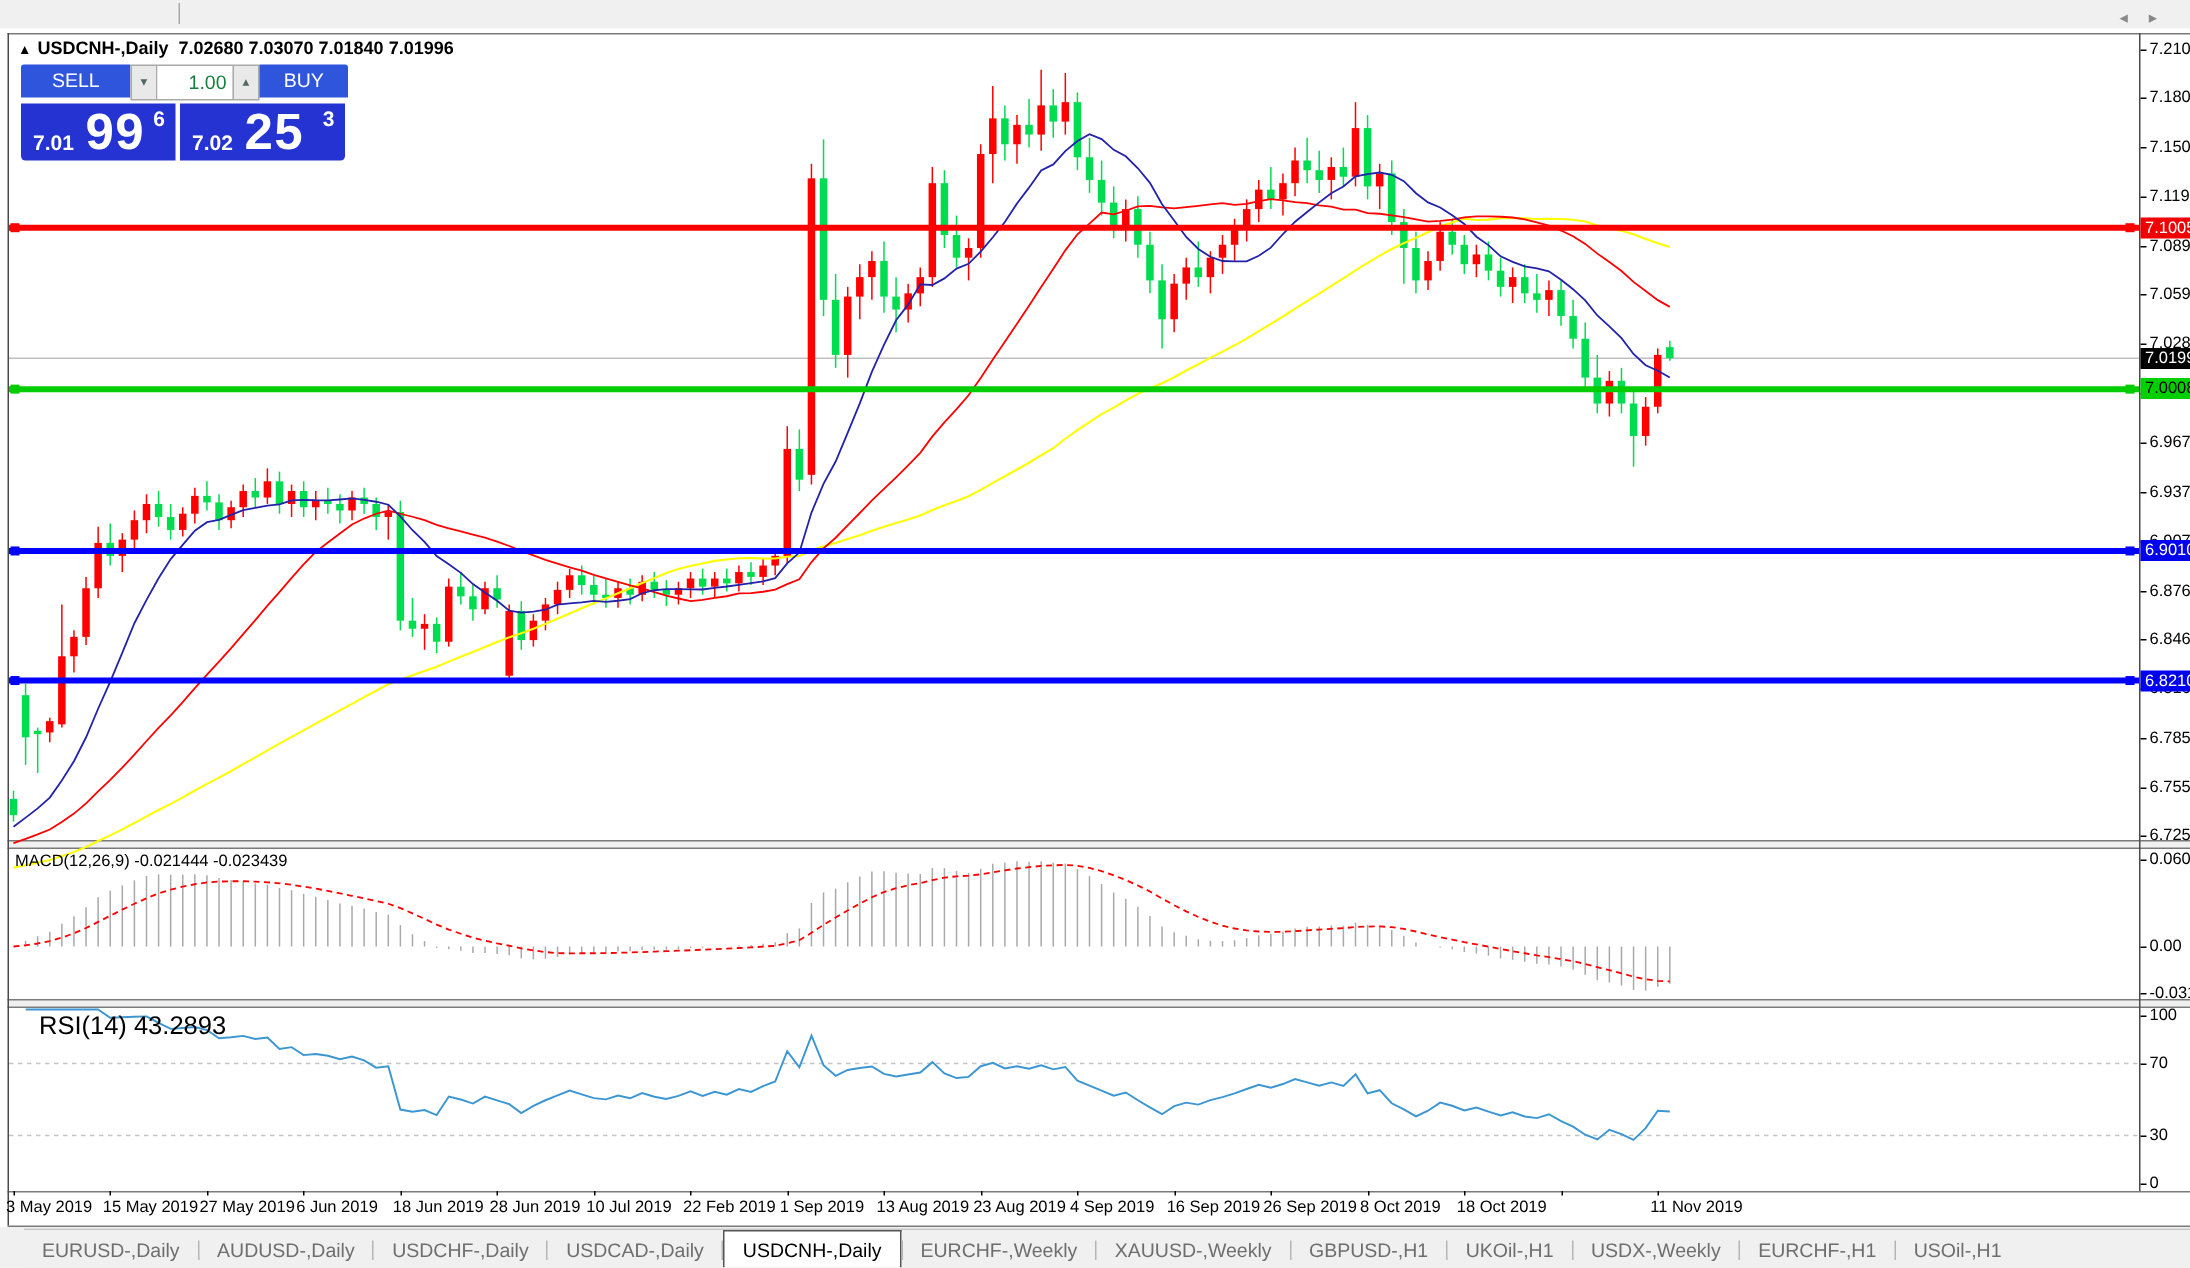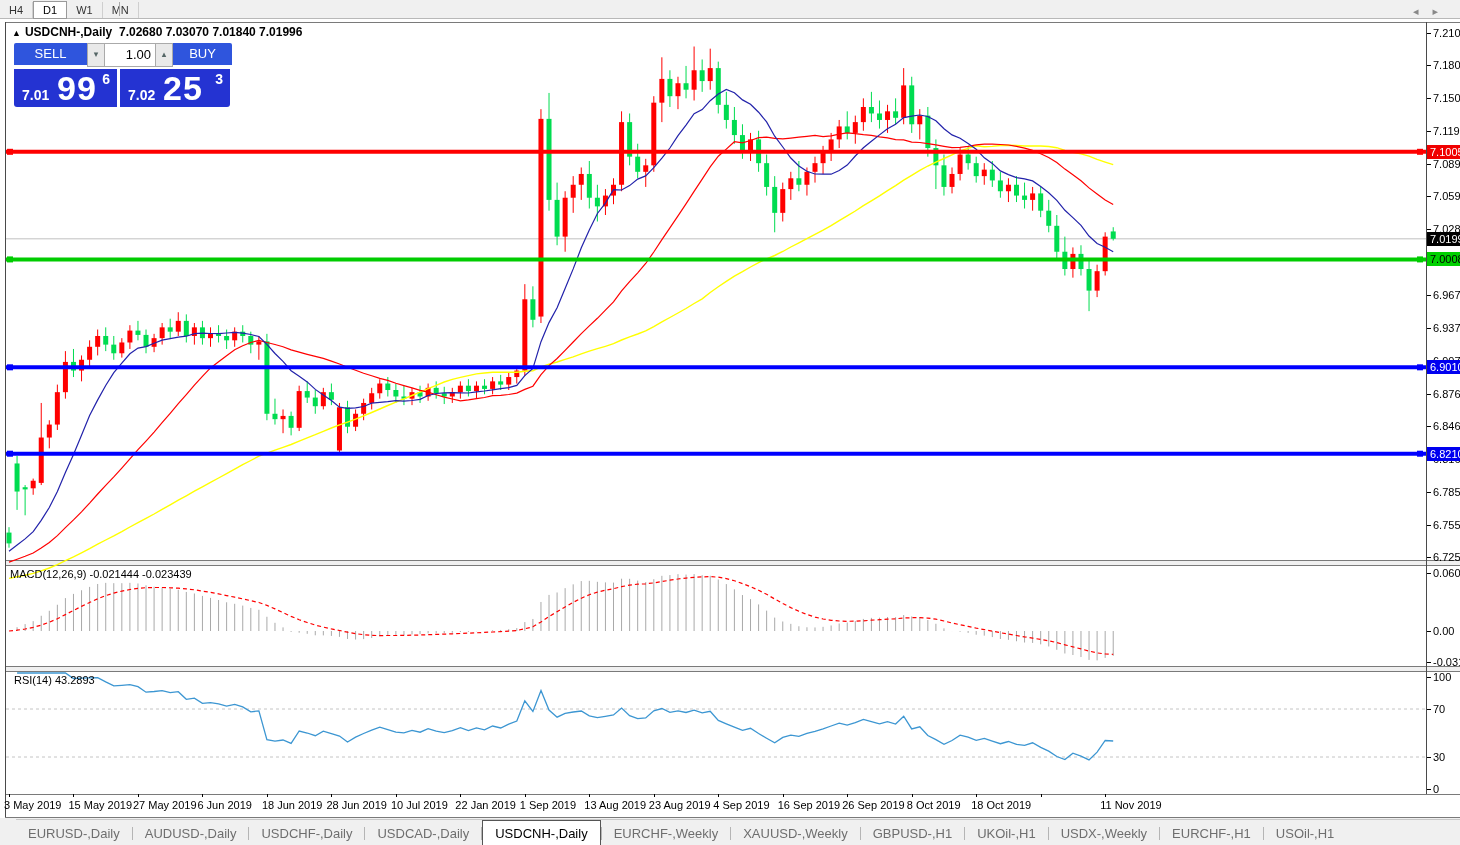--- a/index.html
+++ b/index.html
@@ -9,55 +9,54 @@
   .tf-btn{position:relative;display:inline-block;height:16px;line-height:16px;padding:0 9px;margin-top:1px;font-size:11px;color:#333;border-right:1px solid #cfcfcf;cursor:pointer;}
   .tf-btn.active{background:#ffffff;border:1px solid #9a9a9a;border-right:1px solid #9a9a9a;color:#000;}
   #tf-sep{position:absolute;left:119px;top:2px;width:1px;height:14px;background:#a8a8a8;}
   
   #chartwin{position:absolute;left:0;top:19px;width:1460px;height:799px;background:#ffffff;}
   #frame-svg{position:absolute;left:0;top:0;width:1460px;height:845px;pointer-events:none;}
   
   #pane-title{position:absolute;left:12px;top:25px;font-size:12px;font-weight:700;color:#000;white-space:nowrap;}
   #pane-title .arrow{font-size:9px;margin-right:4px;}
   #macd-label{position:absolute;left:10px;top:568px;font-size:11px;color:#000;white-space:nowrap;}
-  #rsi-label{position:absolute;left:14px;top:674px;font-size:11px;color:#000;white-space:nowrap;}
+  #rsi-label{position:absolute;left:26px;top:674px;font-size:17px;color:#000;white-space:nowrap;}
   
   .axis-label{position:absolute;left:1433px;width:60px;font-size:11px;color:#000;white-space:nowrap;}
   .axis-tick{position:absolute;left:1427px;width:4px;height:1px;background:#000;}
   .badge{position:absolute;left:1427px;width:47px;font-size:11px;padding:1px 0 1px 3px;color:#fff;white-space:nowrap;}
   .date-label{position:absolute;top:799px;font-size:11px;color:#000;white-space:nowrap;}
   .date-tick{position:absolute;top:794px;width:1px;height:3px;background:#000;}
   
   #trade{position:absolute;left:14px;top:43px;}
   .trow{display:flex;align-items:stretch;}
   #sell-btn,#buy-btn{background:#2f55dd;color:#fff;font-size:13px;text-align:center;line-height:22px;height:22px;cursor:pointer;}
   #sell-btn{width:73px;border-radius:2px 0 0 0;}
   #buy-btn{width:59px;border-radius:0 2px 0 0;}
   #vol-box{display:flex;height:22px;border-top:1px solid #aaa;border-bottom:1px solid #aaa;}
   #vol-down,#vol-up{width:16px;background:#e9e9e9;border-left:1px solid #aaa;border-right:1px solid #aaa;text-align:center;line-height:20px;font-size:9px;color:#566;cursor:pointer;}
-  #vol-field{width:46px;background:#fff;font-size:13px;text-align:right;padding-right:4px;line-height:21px;color:#000000;}
+  #vol-field{width:46px;background:#fff;font-size:13px;text-align:right;padding-right:4px;line-height:21px;color:#15803d;}
   .price-box{background:#2433d2;color:#fff;height:38px;margin-top:2px;position:relative;cursor:pointer;}
   #sell-box{width:103px;border-radius:0 0 0 3px;margin-right:3px;}
   #buy-box{width:110px;border-radius:0 0 3px 0;}
   .pb-prefix{position:absolute;bottom:4px;left:8px;font-size:14px;font-weight:700;}
   .pb-big{position:absolute;bottom:-1px;left:43px;font-size:34px;font-weight:700;letter-spacing:1px;}
   .pb-sup{position:absolute;top:2px;right:7px;font-size:14px;font-weight:700;}
   
   #tabbar{position:absolute;left:16px;top:819px;width:1460px;height:26px;background:#f0f0f0;border-top:1px solid #c8c8c8;}
   .tab{display:inline-block;height:25px;line-height:25px;padding:0 12px;font-size:13px;color:#6e6e6e;cursor:pointer;white-space:nowrap;}
   .tab.active{background:#ffffff;color:#000;border:1px solid #555;border-bottom:none;height:25px;}
   .tab-sep{display:inline-block;width:1px;height:13px;background:#b5b5b5;vertical-align:middle;}
   #tab-scroll{position:absolute;right:8px;top:5px;font-size:11px;color:#888;letter-spacing:14px;cursor:pointer;}
 </style>
 </head>
 <body>
 
 <div id="app">
 
-  <div id="toolbar"><div class="tf-btn">H4</div><div class="tf-btn active">D1</div><div class="tf-btn">W1</div><div class="tf-btn">MN</div></div>
   <div id="tf-sep"></div>
 
   <div id="chartwin"></div>
 
   <svg id="frame-svg">
       <g></g>
       <rect x="5" y="560" width="1455" height="5" fill="#f0f0f0"></rect>
       <rect x="5" y="666" width="1455" height="5" fill="#f0f0f0"></rect>
       <line x1="5" y1="22.5" x2="1460" y2="22.5" stroke="#7a7a7a" stroke-width="1"></line>
       <line x1="5" y1="560.5" x2="1460" y2="560.5" stroke="#7a7a7a" stroke-width="1"></line>
@@ -604,21 +603,21 @@
       <div class="date-label" style="left: 132.96px;">27 May 2019</div>
       <div class="date-tick" style="left: 137.96px;"></div>
       <div class="date-label" style="left: 197.44px;">6 Jun 2019</div>
       <div class="date-tick" style="left: 202.44px;"></div>
       <div class="date-label" style="left: 261.92px;">18 Jun 2019</div>
       <div class="date-tick" style="left: 266.92px;"></div>
       <div class="date-label" style="left: 326.4px;">28 Jun 2019</div>
       <div class="date-tick" style="left: 331.4px;"></div>
       <div class="date-label" style="left: 390.88px;">10 Jul 2019</div>
       <div class="date-tick" style="left: 395.88px;"></div>
-      <div class="date-label" style="left: 455.36px;">22 Jan 2019</div>
+      <div class="date-label" style="left: 455.36px;">22 Feb 2019</div>
       <div class="date-tick" style="left: 460.36px;"></div>
       <div class="date-label" style="left: 519.84px;">1 Sep 2019</div>
       <div class="date-tick" style="left: 524.84px;"></div>
       <div class="date-label" style="left: 584.32px;">13 Aug 2019</div>
       <div class="date-tick" style="left: 589.32px;"></div>
       <div class="date-label" style="left: 648.8px;">23 Aug 2019</div>
       <div class="date-tick" style="left: 653.8px;"></div>
       <div class="date-label" style="left: 713.28px; text-align: right;">4 Sep 2019</div>
       <div class="date-tick" style="left: 718.28px;"></div>
       <div class="date-label" style="left: 777.76px;">16 Sep 2019</div>

